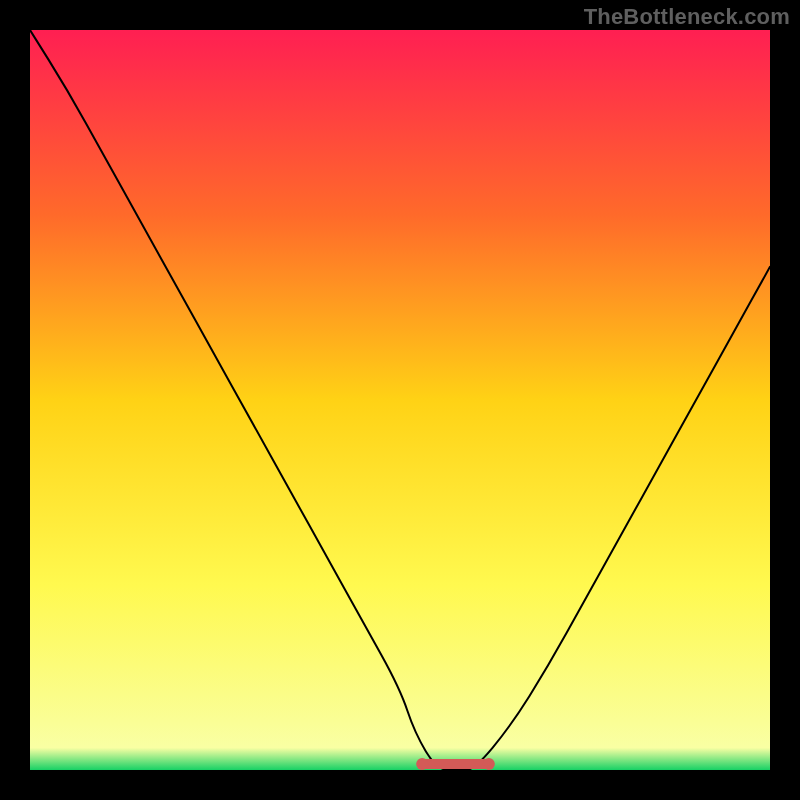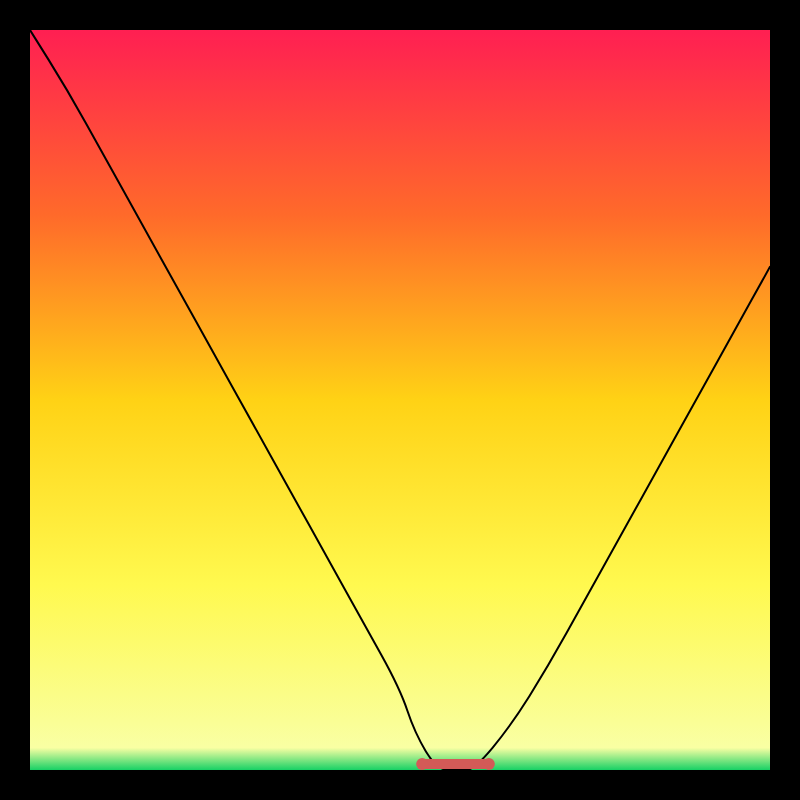--- a/index.html
+++ b/index.html
@@ -54,20 +54,21 @@
   }
   .dot {
     fill: #d35a57;
   }
 </style>
 </head>
 <body>
 
 <div class="frame">
 
+  <div class="watermark">TheBottleneck.com</div>
 
   <div class="plot-wrap">
     <svg viewBox="0 0 740 740">
       <defs>
         <linearGradient id="bg-grad" x1="0" y1="0" x2="0" y2="1">
 
         <stop offset="0%" stop-color="#ff1f52"></stop>
             <stop offset="25%" stop-color="#ff6a2a"></stop>
             <stop offset="50%" stop-color="#ffd215"></stop>
             <stop offset="75%" stop-color="#fff94f"></stop>

